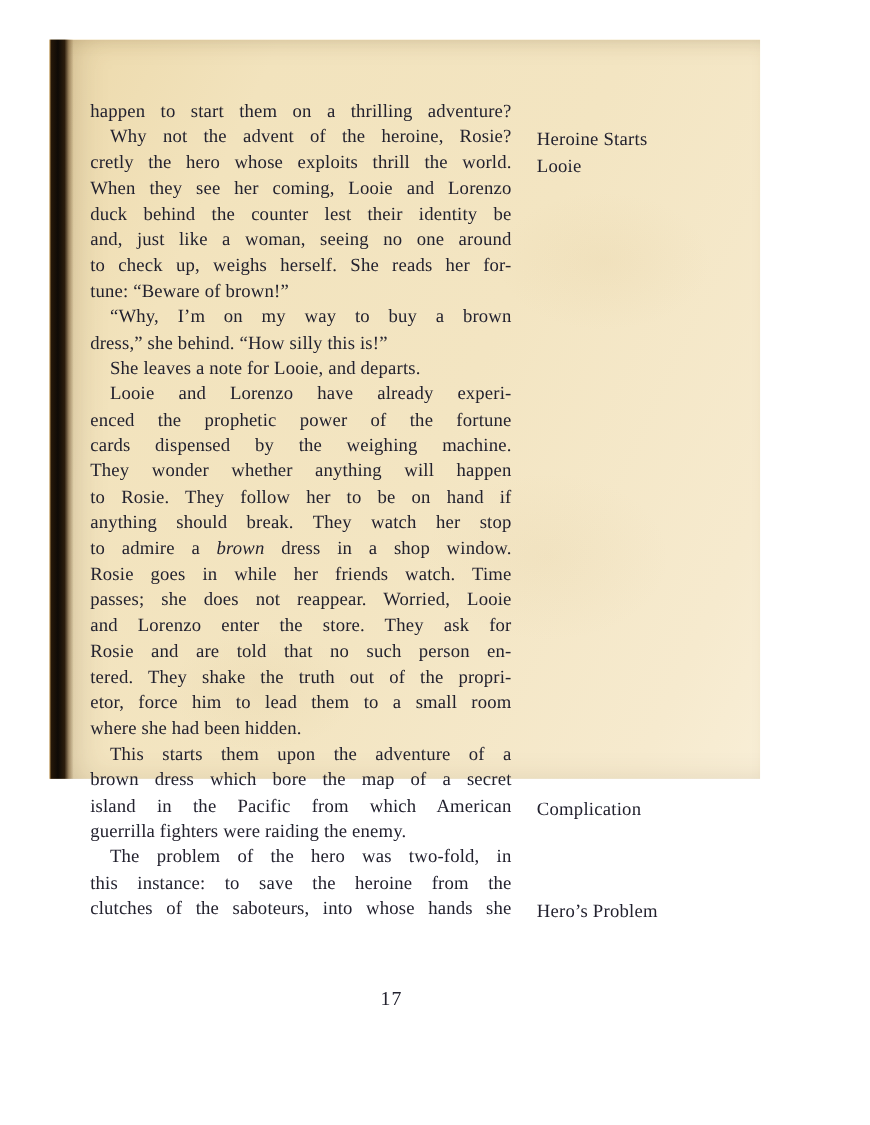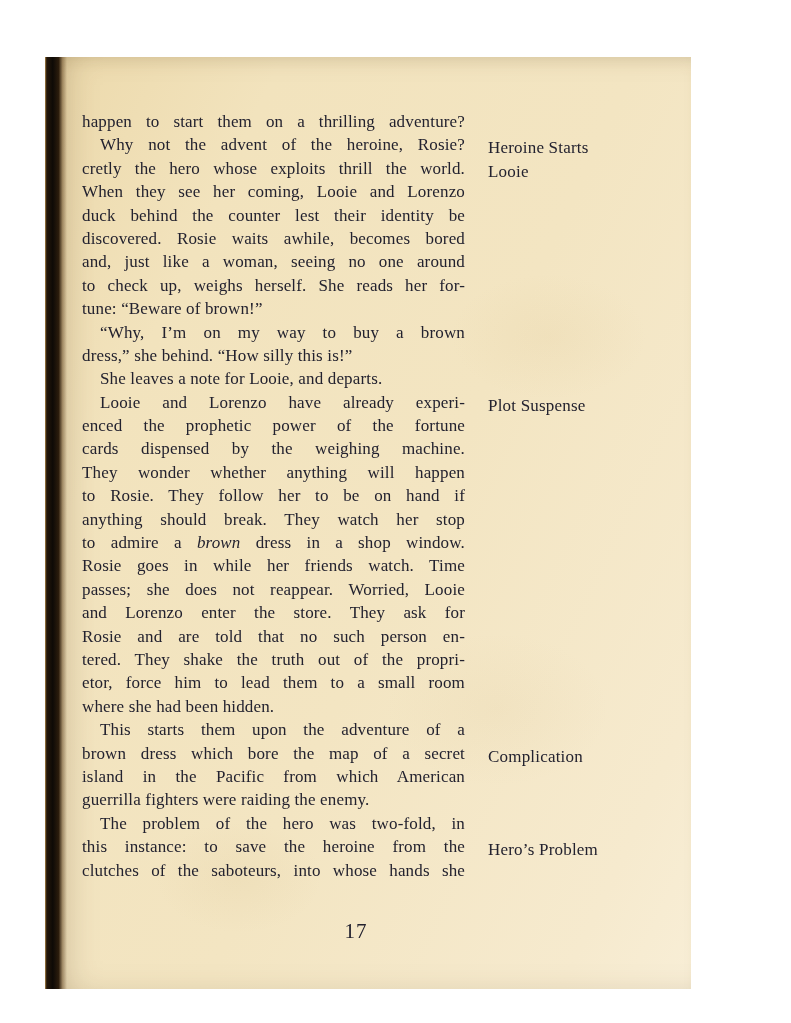--- a/index.html
+++ b/index.html
@@ -5,21 +5,21 @@
   html,body{margin:0;padding:0;background:#ffffff;}
   #scan-canvas{
     position:relative;
     width:791px;height:1023px;
     background:#ffffff;
     overflow:hidden;
     font-family:"Liberation Serif", serif;
   }
   #book-page{
     position:absolute;
-    left:45px;top:57px;width:646px;height:932px;
+    left:45px;top:36px;width:646px;height:672px;
     background:linear-gradient(115deg,#ecd9ab 0%,#f2e3bd 22%,#f3e5c2 55%,#f6eace 88%,#f8eed6 100%);
     box-shadow:inset 30px 0 38px -18px rgba(84,58,24,.38), inset 0 8px 18px -12px rgba(120,90,40,.25);
   }
   #binding-edge{
     position:absolute;left:0;top:0;bottom:0;width:22px;
     background:linear-gradient(to right,
       #b08a4d 0%, #241709 8%, #0e0a06 35%, #2b1c0c 62%,
       rgba(91,62,28,.45) 80%, rgba(91,62,28,0) 100%);
   }
   #text-column{
@@ -41,21 +41,21 @@
   }
   .mnote{
     position:absolute;left:0;width:180px;
     font-size:17px;line-height:23.4px;
     color:var(--ink,#23222f);
     letter-spacing:.2px;
   }
   #page-number{
     position:absolute;left:261px;top:862px;width:100px;
     text-align:center;
-    font-size:21px;color:var(--ink,#23222f);
+    font-size:18px;color:var(--ink,#23222f);
     letter-spacing:1px;
   }
   
   #paper-texture{
     position:absolute;inset:0;pointer-events:none;
     background:
       radial-gradient(140px 90px at 78% 30%, rgba(210,180,120,.10), rgba(210,180,120,0) 70%),
       radial-gradient(160px 110px at 70% 70%, rgba(200,170,110,.08), rgba(200,170,110,0) 70%),
       radial-gradient(120px 80px at 30% 88%, rgba(190,160,100,.08), rgba(190,160,100,0) 70%);
   }
@@ -67,21 +67,20 @@
   <div id="book-page">
     <div id="paper-texture"></div>
     <div id="binding-edge"></div>
 
     <div id="text-column">
         <div class="bline">happen to start them on a thrilling adventure?</div>
         <div class="bline indent">Why not the advent of the heroine, Rosie?</div>
         <div class="bline">cretly the hero whose exploits thrill the world.</div>
         <div class="bline">When they see her coming, Looie and Lorenzo</div>
         <div class="bline">duck behind the counter lest their identity be</div>
-        <div class="bline">discovered. Rosie waits awhile, becomes bored</div>
         <div class="bline">and, just like a woman, seeing no one around</div>
         <div class="bline">to check up, weighs herself. She reads her for-</div>
         <div class="bline endline">tune: “Beware of brown!”</div>
         <div class="bline indent">“Why, I’m on my way to buy a brown</div>
         <div class="bline endline">dress,” she behind. “How silly this is!”</div>
         <div class="bline endline indent">She leaves a note for Looie, and departs.</div>
         <div class="bline indent">Looie and Lorenzo have already experi-</div>
         <div class="bline">enced the prophetic power of the fortune</div>
         <div class="bline">cards dispensed by the weighing machine.</div>
         <div class="bline">They wonder whether anything will happen</div>
@@ -102,23 +101,20 @@
         <div class="bline indent">The problem of the hero was two-fold, in</div>
         <div class="bline">this instance: to save the heroine from the</div>
         <div class="bline">clutches of the saboteurs, into whose hands she</div>
       </div>
 
     <div id="margin-notes">
         <div class="mnote" style="top: 26.4px;">
           <div>Heroine Starts</div>
           <div>Looie</div>
         </div>
-        <div class="mnote" style="top: 283.8px;">
-          <div>Plot Suspense</div>
-        </div>
         <div class="mnote" style="top: 634.8px;">
           <div>Complication</div>
         </div>
         <div class="mnote" style="top: 728.4px;">
           <div>Hero’s Problem</div>
         </div>
       </div>
 
     <div id="page-number">17</div>
   </div>

